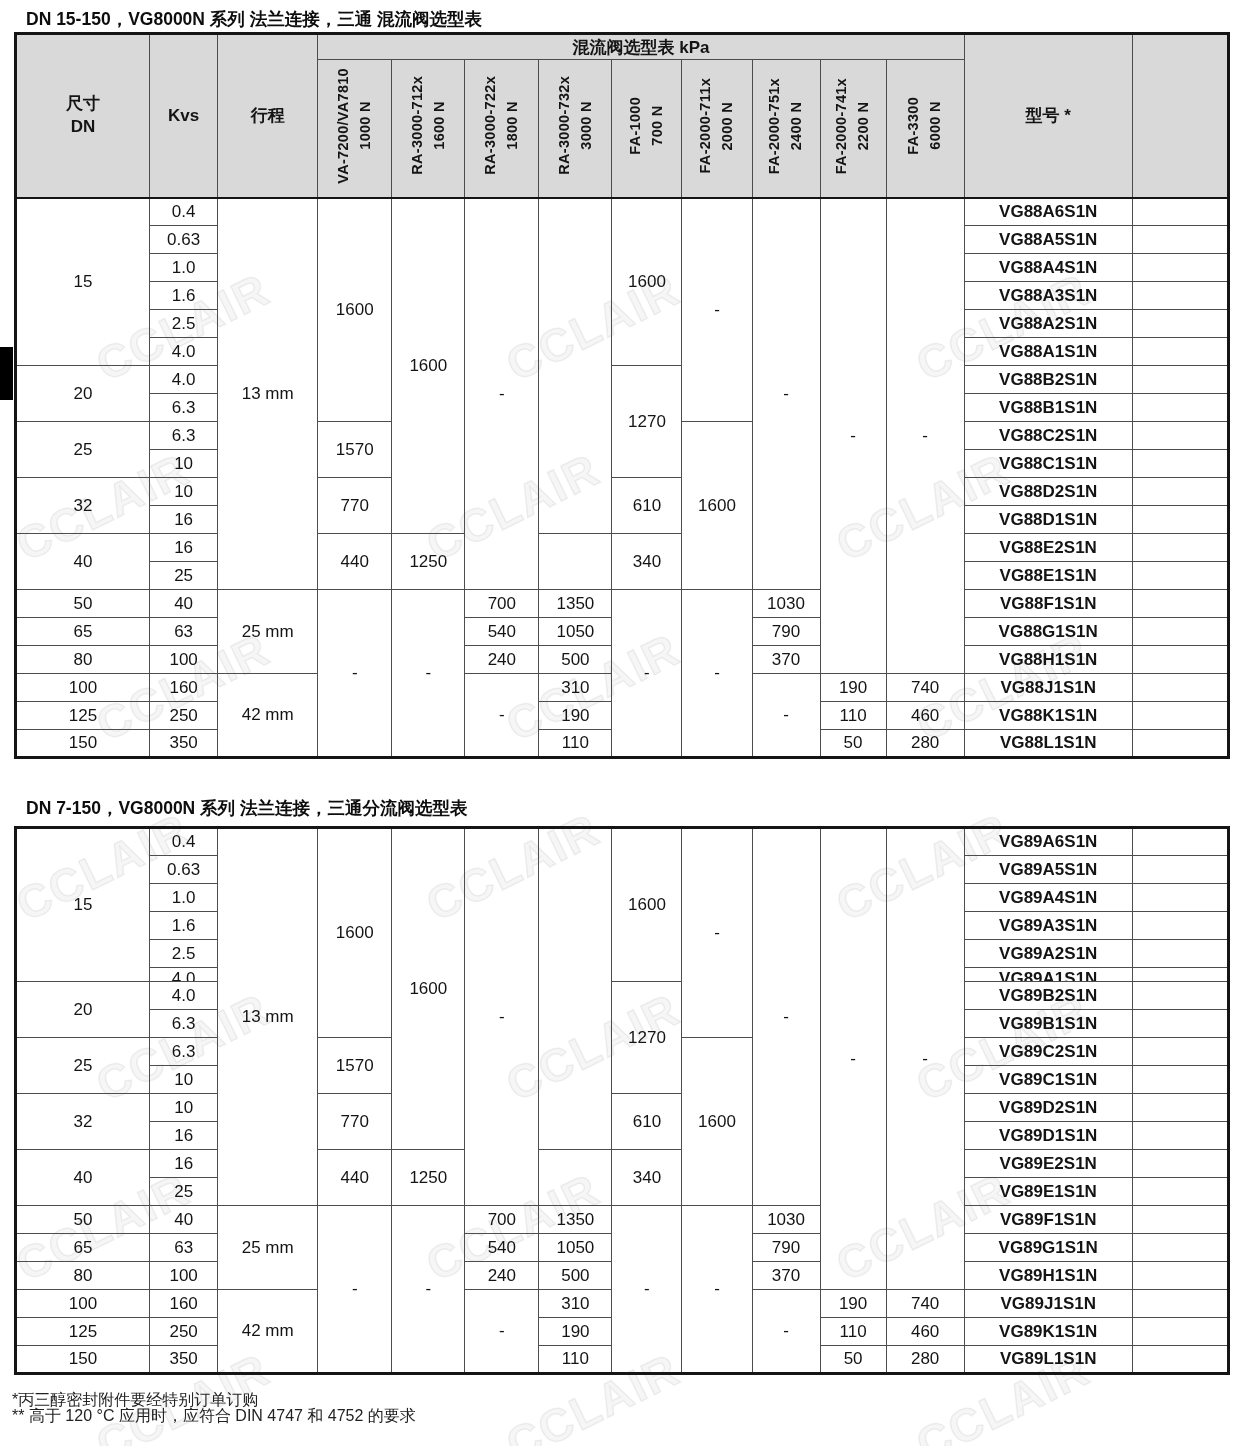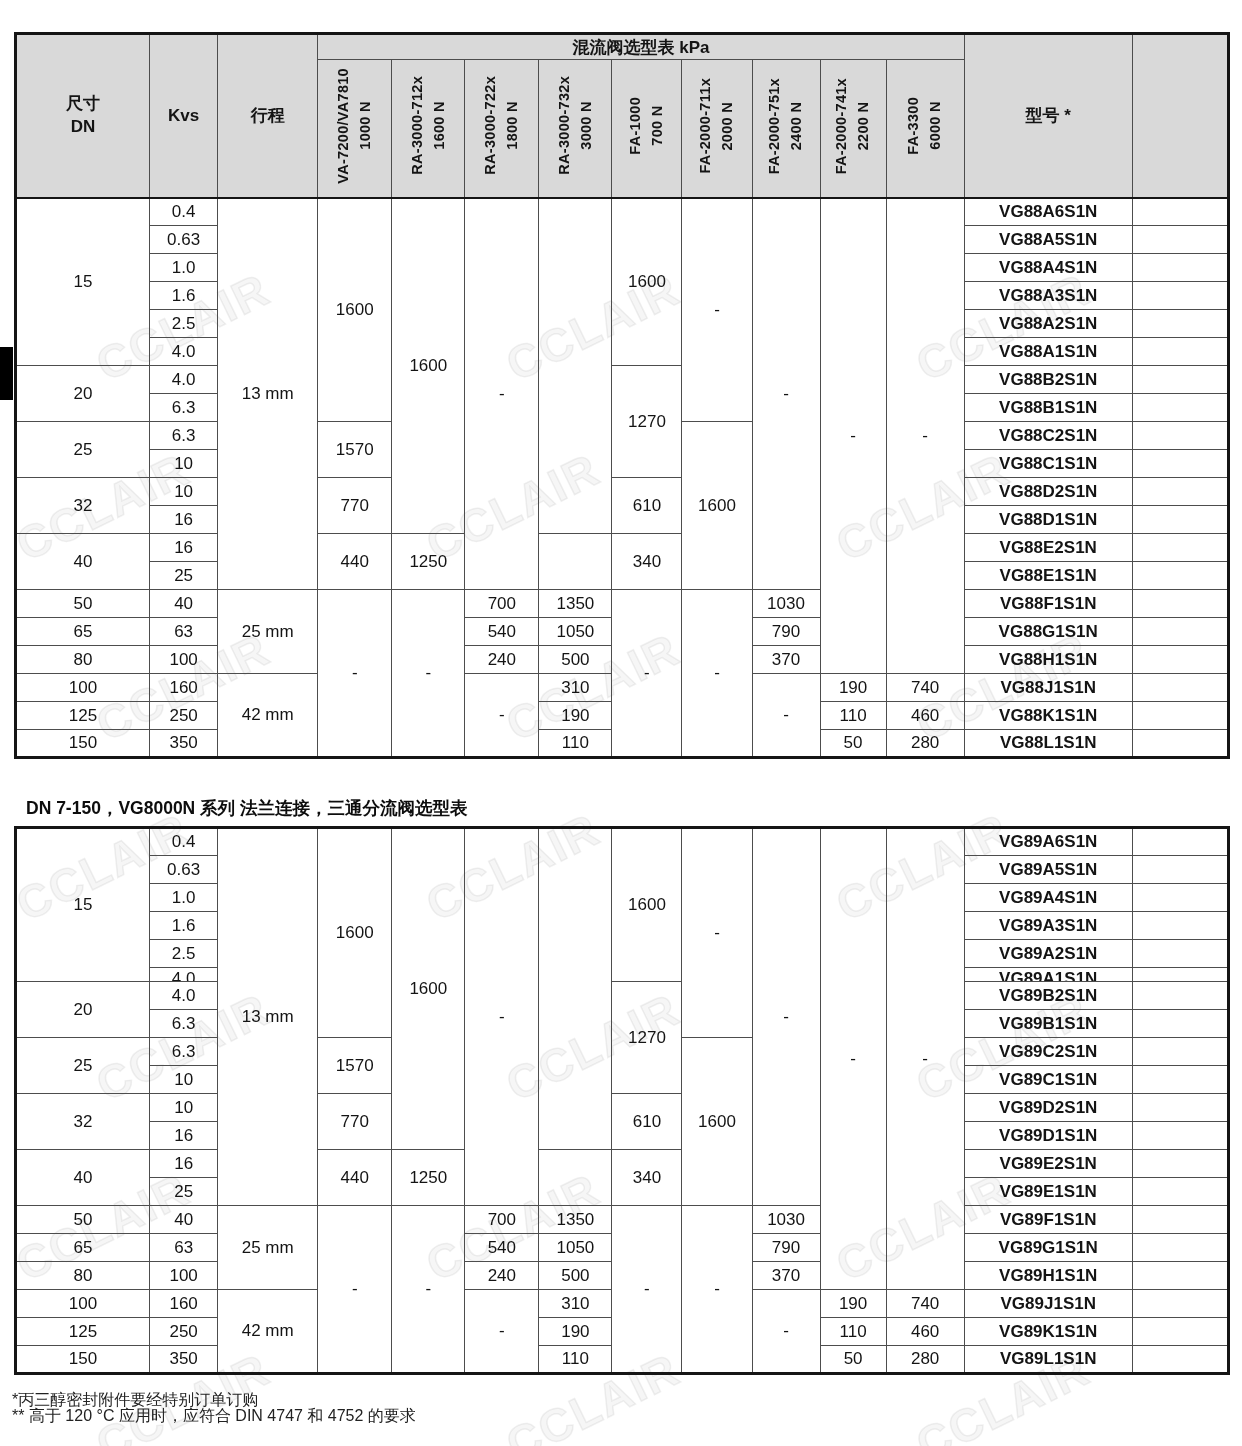--- a/index.html
+++ b/index.html
@@ -60,20 +60,21 @@
       <span class="wm" style="left: 910px; top: 1020px;">CCLAIR</span>
       <span class="wm" style="left: 10px; top: 1200px;">CCLAIR</span>
       <span class="wm" style="left: 420px; top: 1200px;">CCLAIR</span>
       <span class="wm" style="left: 830px; top: 1200px;">CCLAIR</span>
       <span class="wm" style="left: 90px; top: 1380px;">CCLAIR</span>
       <span class="wm" style="left: 500px; top: 1380px;">CCLAIR</span>
       <span class="wm" style="left: 910px; top: 1380px;">CCLAIR</span>
     </div>
   <div class="black-tab"></div>
 
+  <h1 class="tbl-title" style="top:7px">DN 15-150，VG8000N 系列 法兰连接，三通 混流阀选型表</h1>
   <div class="tblwrap" style="top:32px" id="table1">
       <table>
         <colgroup>
           <col style="width: 134px;">
           <col style="width: 68px;">
           <col style="width: 100px;">
           <col style="width: 74px;">
           <col style="width: 73px;">
           <col style="width: 74px;">
           <col style="width: 73px;">

